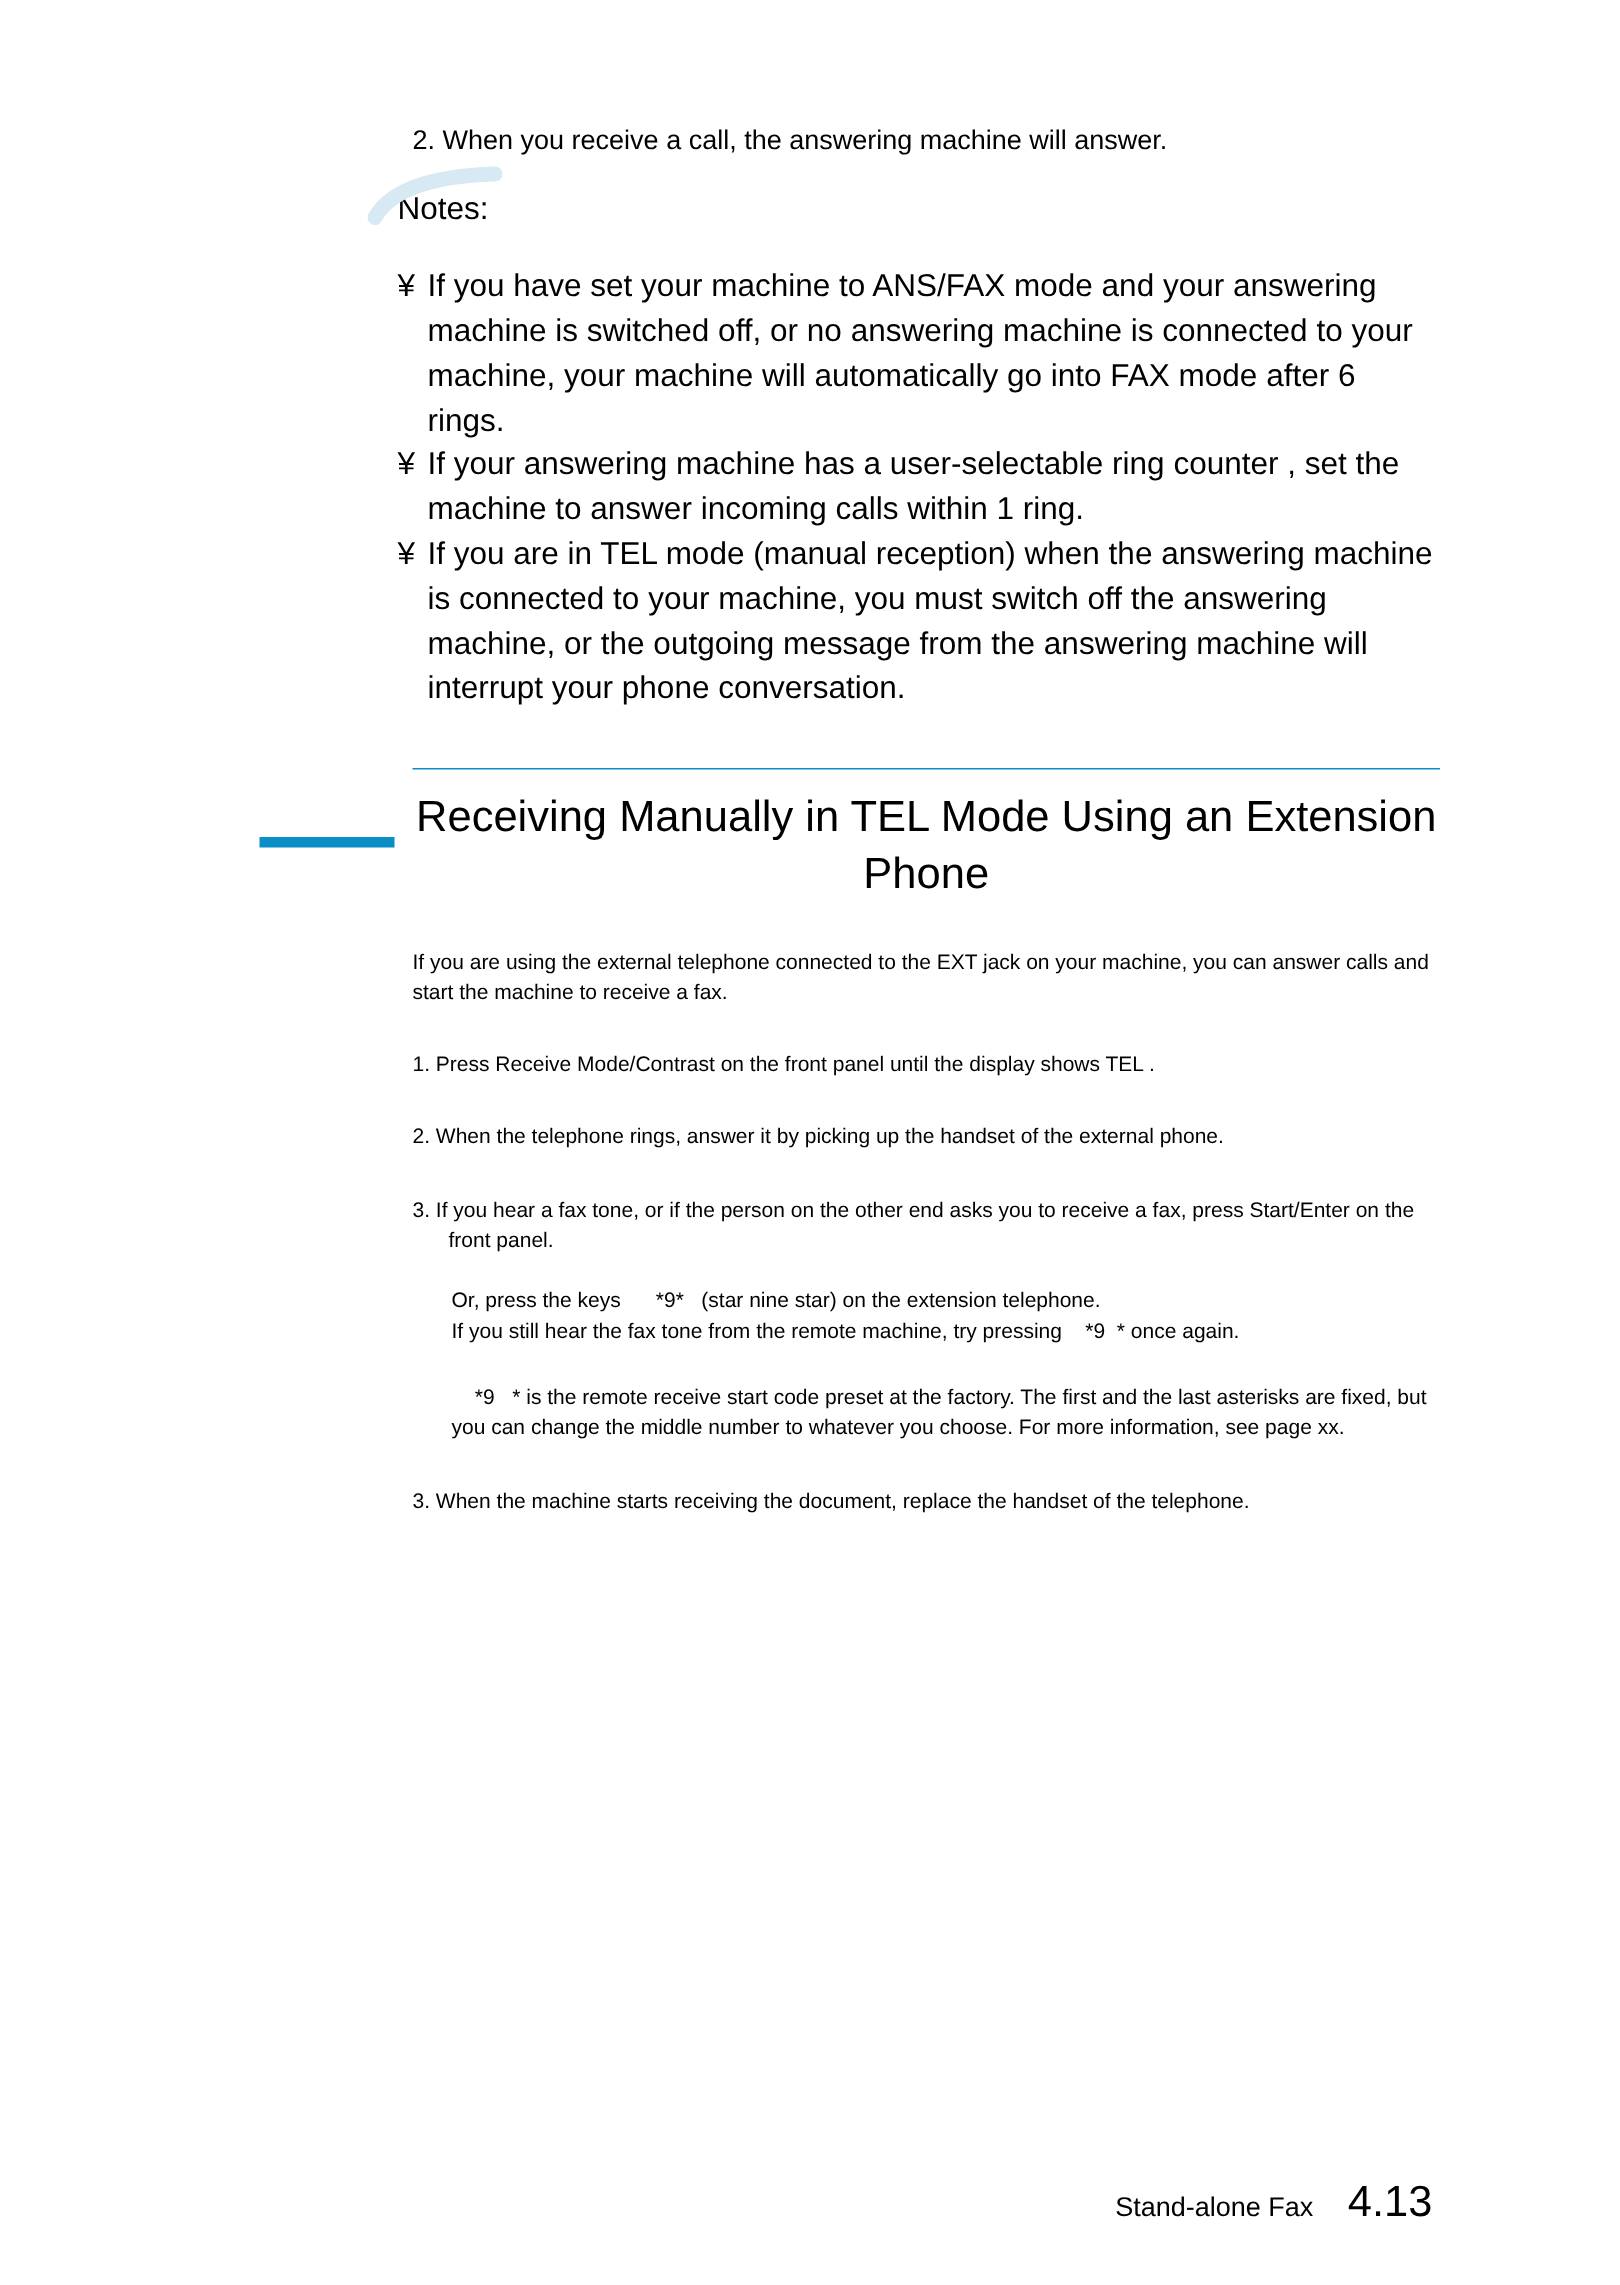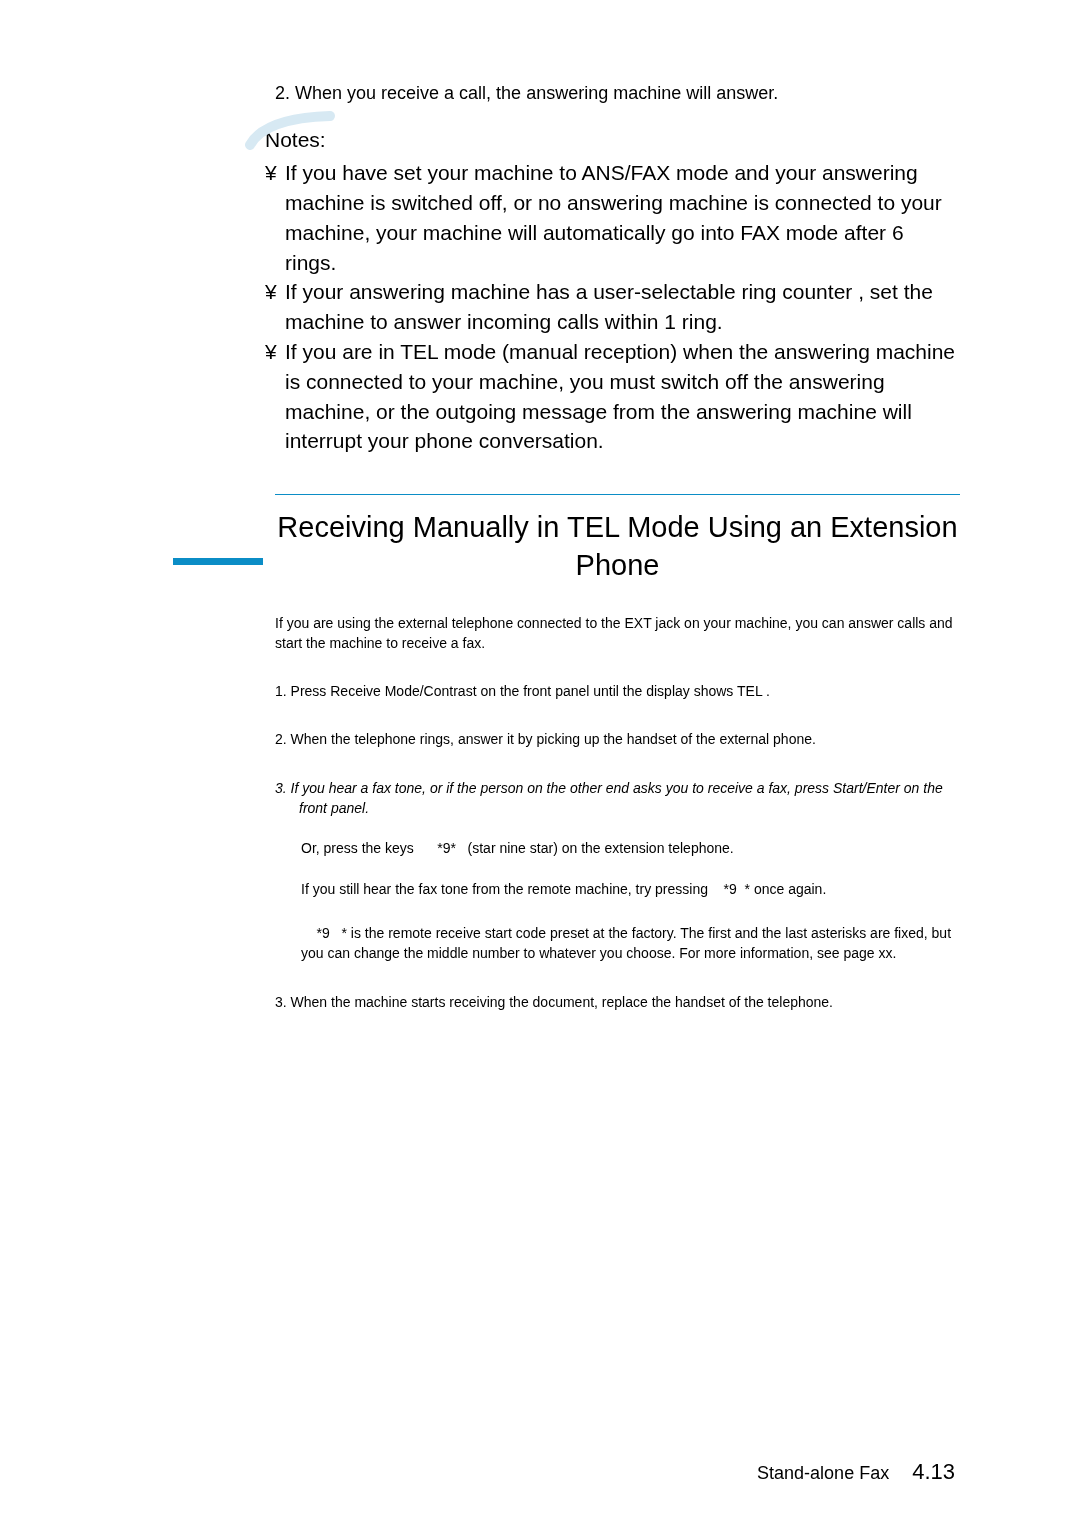--- a/index.html
+++ b/index.html
@@ -23,21 +23,21 @@
   }
   .step2-body {
     font-size: 18px;
     line-height: 1.45;
     padding-left: 26px;
     margin-bottom: 34px;
   }
   .notes-heading {
     font-size: 21px;
     margin-left: -10px;
-    margin-bottom: 6px;
+    margin-bottom: 24px;
     position: relative;
   }
   .notes-swoosh {
     position: absolute;
     left: -20px;
     top: -18px;
     width: 90px;
     height: 40px;
     pointer-events: none;
   }
@@ -86,21 +86,21 @@
   .indent {
     padding-left: 26px;
   }
   .footer {
     position: absolute;
     bottom: 38px;
     right: 125px;
     font-size: 18px;
   }
   .footer .pageno {
-    font-size: 22px;
+    font-size: 29px;
     margin-left: 18px;
   }
 </style>
 </head>
 <body>
 
 <div class="page">
 
   <div class="step2">2. When you receive a call, the answering machine will answer.</div>
 
@@ -131,23 +131,23 @@
   <hr class="section-rule">
 
   <div class="section-heading">Receiving Manually in TEL Mode Using an Extension Phone</div>
 
   <div class="para mb">If you are using the external telephone connected to the EXT jack on your machine, you can answer calls and start the machine to receive a fax.</div>
 
   <div class="para mb" style="text-indent:-24px; padding-left:24px;">1. Press   Receive Mode/Contrast         on the front panel until the display shows  TEL .</div>
 
   <div class="para mb" style="text-indent:-24px; padding-left:24px;">2. When the telephone rings, answer it by picking up the handset of the external phone.</div>
 
-  <div class="para" style="text-indent:-24px; padding-left:24px; margin-bottom:20px;font-style:italic;">3. If you hear a fax tone, or if the person on the other end asks you to receive a fax, press     Start/Enter       on the front panel.</div>
+  <div class="para" style="text-indent:-24px; padding-left:24px; margin-bottom:20px;">3. If you hear a fax tone, or if the person on the other end asks you to receive a fax, press     Start/Enter       on the front panel.</div>
 
-  <div class="para indent" style="margin-bottom:20px;">
+  <div class="para indent" style="">
     <span>Or, press the keys&nbsp;&nbsp;&nbsp;&nbsp;&nbsp;&nbsp;</span><span>*</span><span>9</span><span>*</span><span>&nbsp;&nbsp;&nbsp;(star nine star) on the extension telephone.</span>
   </div>
 
   <div class="para indent" style="margin-bottom:24px;">
     <span>If you still hear the fax tone from the remote machine, try pressing&nbsp;&nbsp;&nbsp;&nbsp;</span><span>*</span><span>9&nbsp;&nbsp;</span><span>*</span><span> once again.</span>
   </div>
 
   <div class="para indent mb">
     <span>&nbsp;&nbsp;&nbsp;&nbsp;</span><span>*</span><span>9&nbsp;&nbsp;&nbsp;</span><span>*</span><span> is the remote receive start code preset at the factory. The first and the last asterisks are fixed, but you can change the middle number to whatever you choose. For more information, see page xx.</span>
   </div>

